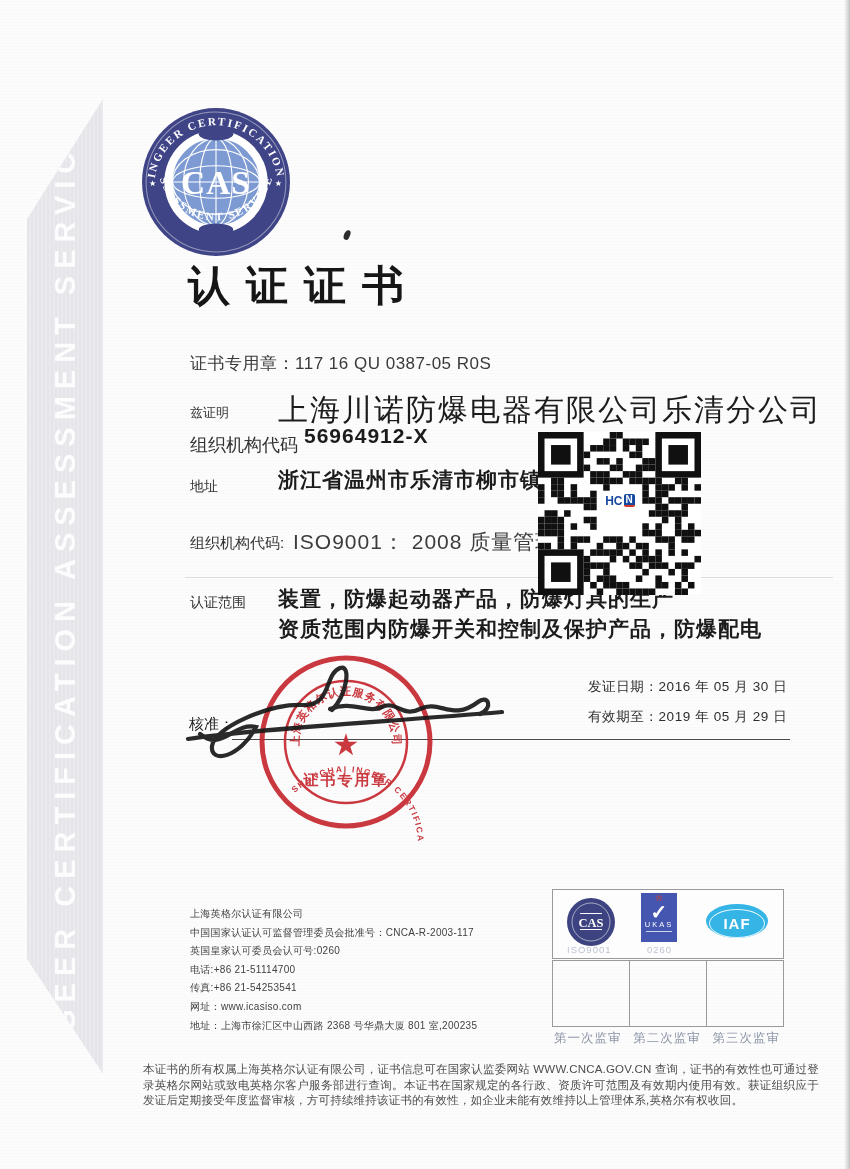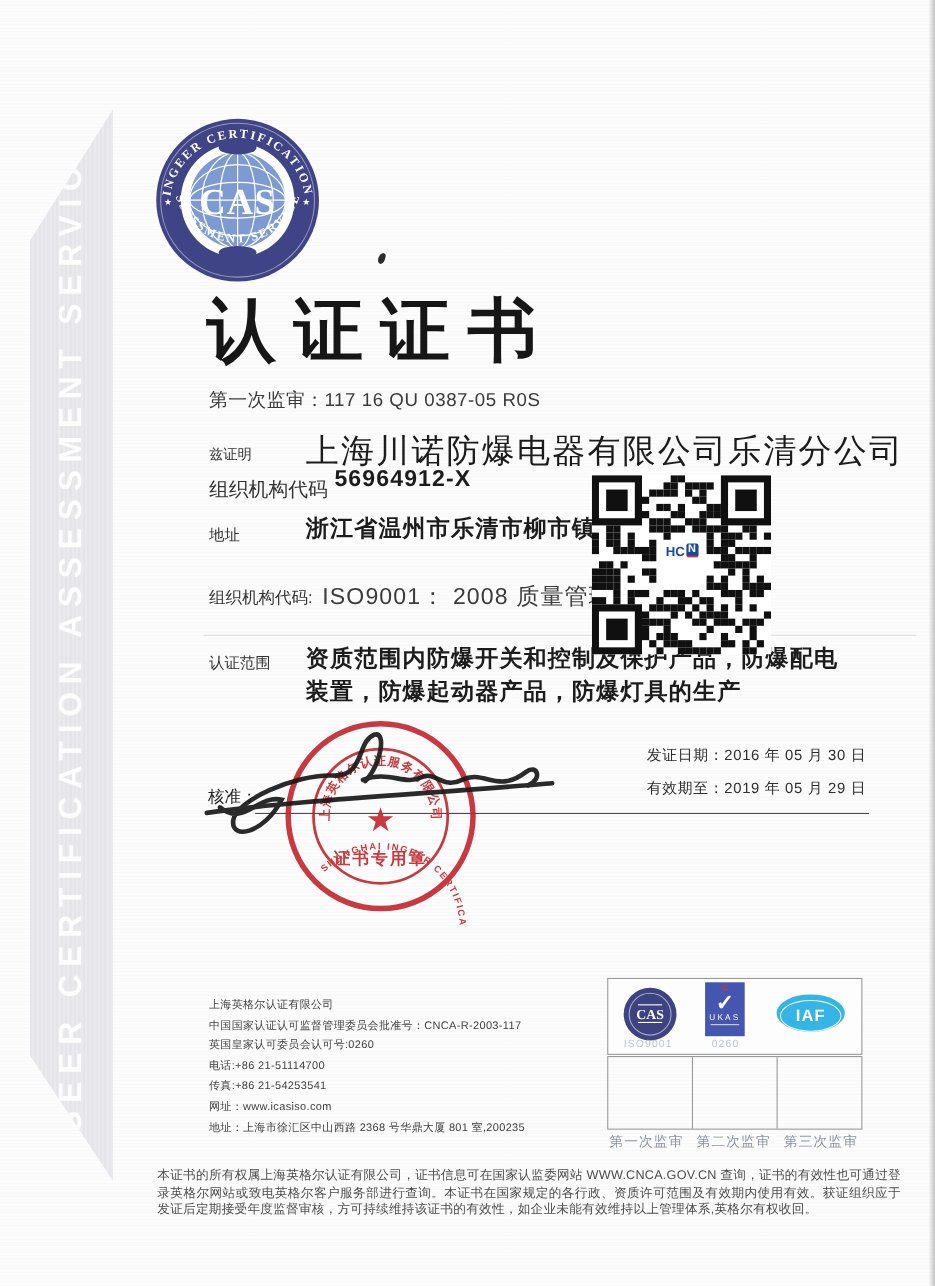--- a/index.html
+++ b/index.html
@@ -18,21 +18,21 @@
     background:#e9e9ee;
     background-image:repeating-linear-gradient(90deg, rgba(0,0,0,.018) 0 2px, transparent 2px 4px);
     clip-path:polygon(0 13.5%, 100% 1.5%, 100% 99%, 0 87.5%);
     display:flex;align-items:center;justify-content:center;
   }
   .ribbon-text{
     writing-mode:vertical-rl;transform:rotate(180deg);
     font-size:29px;font-weight:600;letter-spacing:7px;
     color:rgba(255,255,255,.88);white-space:nowrap;
   }
-  .title{left:188px;top:258px;font-size:63px;font-weight:700;letter-spacing:16px;color:#161616;}
+  .title{left:188px;top:258px;font-size:42px;font-weight:700;letter-spacing:16px;color:#161616;}
   .certno{left:190px;top:352px;font-size:17px;color:#3a3a3a;letter-spacing:.5px;}
   .lbl{color:#333;}
   .certify-lbl{left:190px;top:404px;font-size:13px;}
   .company{left:278px;top:390px;font-size:30px;font-weight:400;color:#1c1c1c;letter-spacing:2px;text-align:right;}
   .orgcode-lbl{left:190px;top:433px;font-size:18px;}
   .orgcode{left:304px;top:424px;font-size:21px;font-weight:700;letter-spacing:1px;color:#1c1c1c;text-align:center;}
   .addr-lbl{left:190px;top:478px;font-size:14px;}
   .addr-val{left:278px;top:466px;font-size:21px;font-weight:700;color:#1c1c1c;letter-spacing:1px;}
   .std-lbl{left:190px;top:534px;font-size:15px;}
   .std-val{left:293px;top:528px;font-size:21px;color:#3c3c3c;letter-spacing:1px;}
@@ -109,41 +109,41 @@
     </text>
     <text x="9" y="79" font-size="8" fill="#ffffff">★</text>
     <text x="133" y="79" font-size="8" fill="#ffffff">★</text>
   </svg>
 
   <div class="abs speck"></div>
 
   <div class="abs title">认证证书</div>
 
   <div class="abs certno">
-    <span>第一次监审：</span><span>117 16 QU 0387-05 R0S</span>
+    <span>证书专用章：</span><span>117 16 QU 0387-05 R0S</span>
   </div>
 
   <div class="abs lbl certify-lbl">兹证明</div>
   <div class="abs company">上海川诺防爆电器有限公司乐清分公司</div>
 
   <div class="abs lbl orgcode-lbl">组织机构代码</div>
   <div class="abs orgcode">56964912-X</div>
 
   <div class="abs lbl addr-lbl">地址</div>
   <div class="abs addr-val">浙江省温州市乐清市柳市镇</div>
 
   <div class="abs lbl std-lbl">组织机构代码:</div>
   <div class="abs std-val">ISO9001： 2008 质量管理</div>
 
   <div class="abs rule"></div>
 
   <div class="abs lbl scope-lbl">认证范围</div>
   <div class="abs scope">
+    <div>装置，防爆起动器产品，防爆灯具的生产</div>
     <div>资质范围内防爆开关和控制及保护产品，防爆配电</div>
-    <div>装置，防爆起动器产品，防爆灯具的生产</div>
   </div>
 
   <svg id="qr-svg" class="abs qr" viewBox="0 0 162.5 162.5">
       <rect x="0" y="0" width="162.5" height="162.5" fill="#ffffff"></rect>
       <g fill="#101010">
         <rect x="71.5" y="0" width="6.5" height="6.5"></rect>
         <rect x="78" y="0" width="6.5" height="6.5"></rect>
         <rect x="65" y="6.5" width="6.5" height="6.5"></rect>
         <rect x="71.5" y="6.5" width="6.5" height="6.5"></rect>
         <rect x="84.5" y="6.5" width="6.5" height="6.5"></rect>

